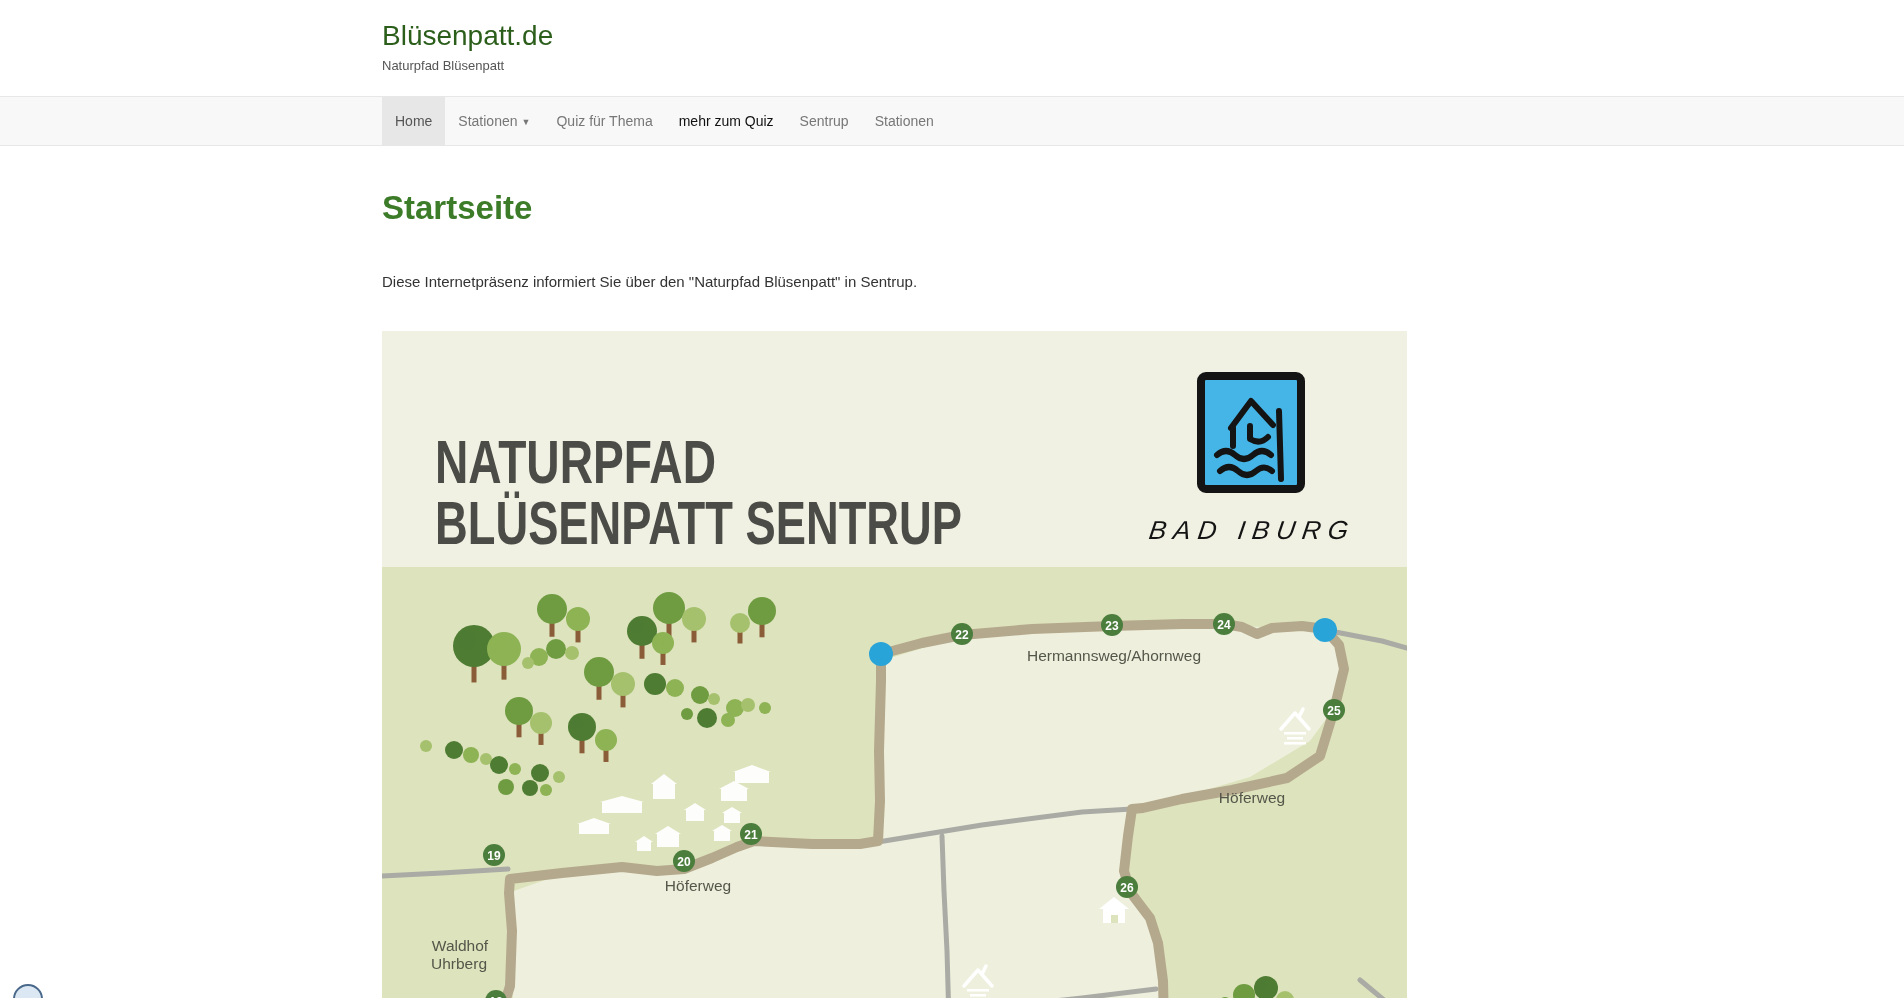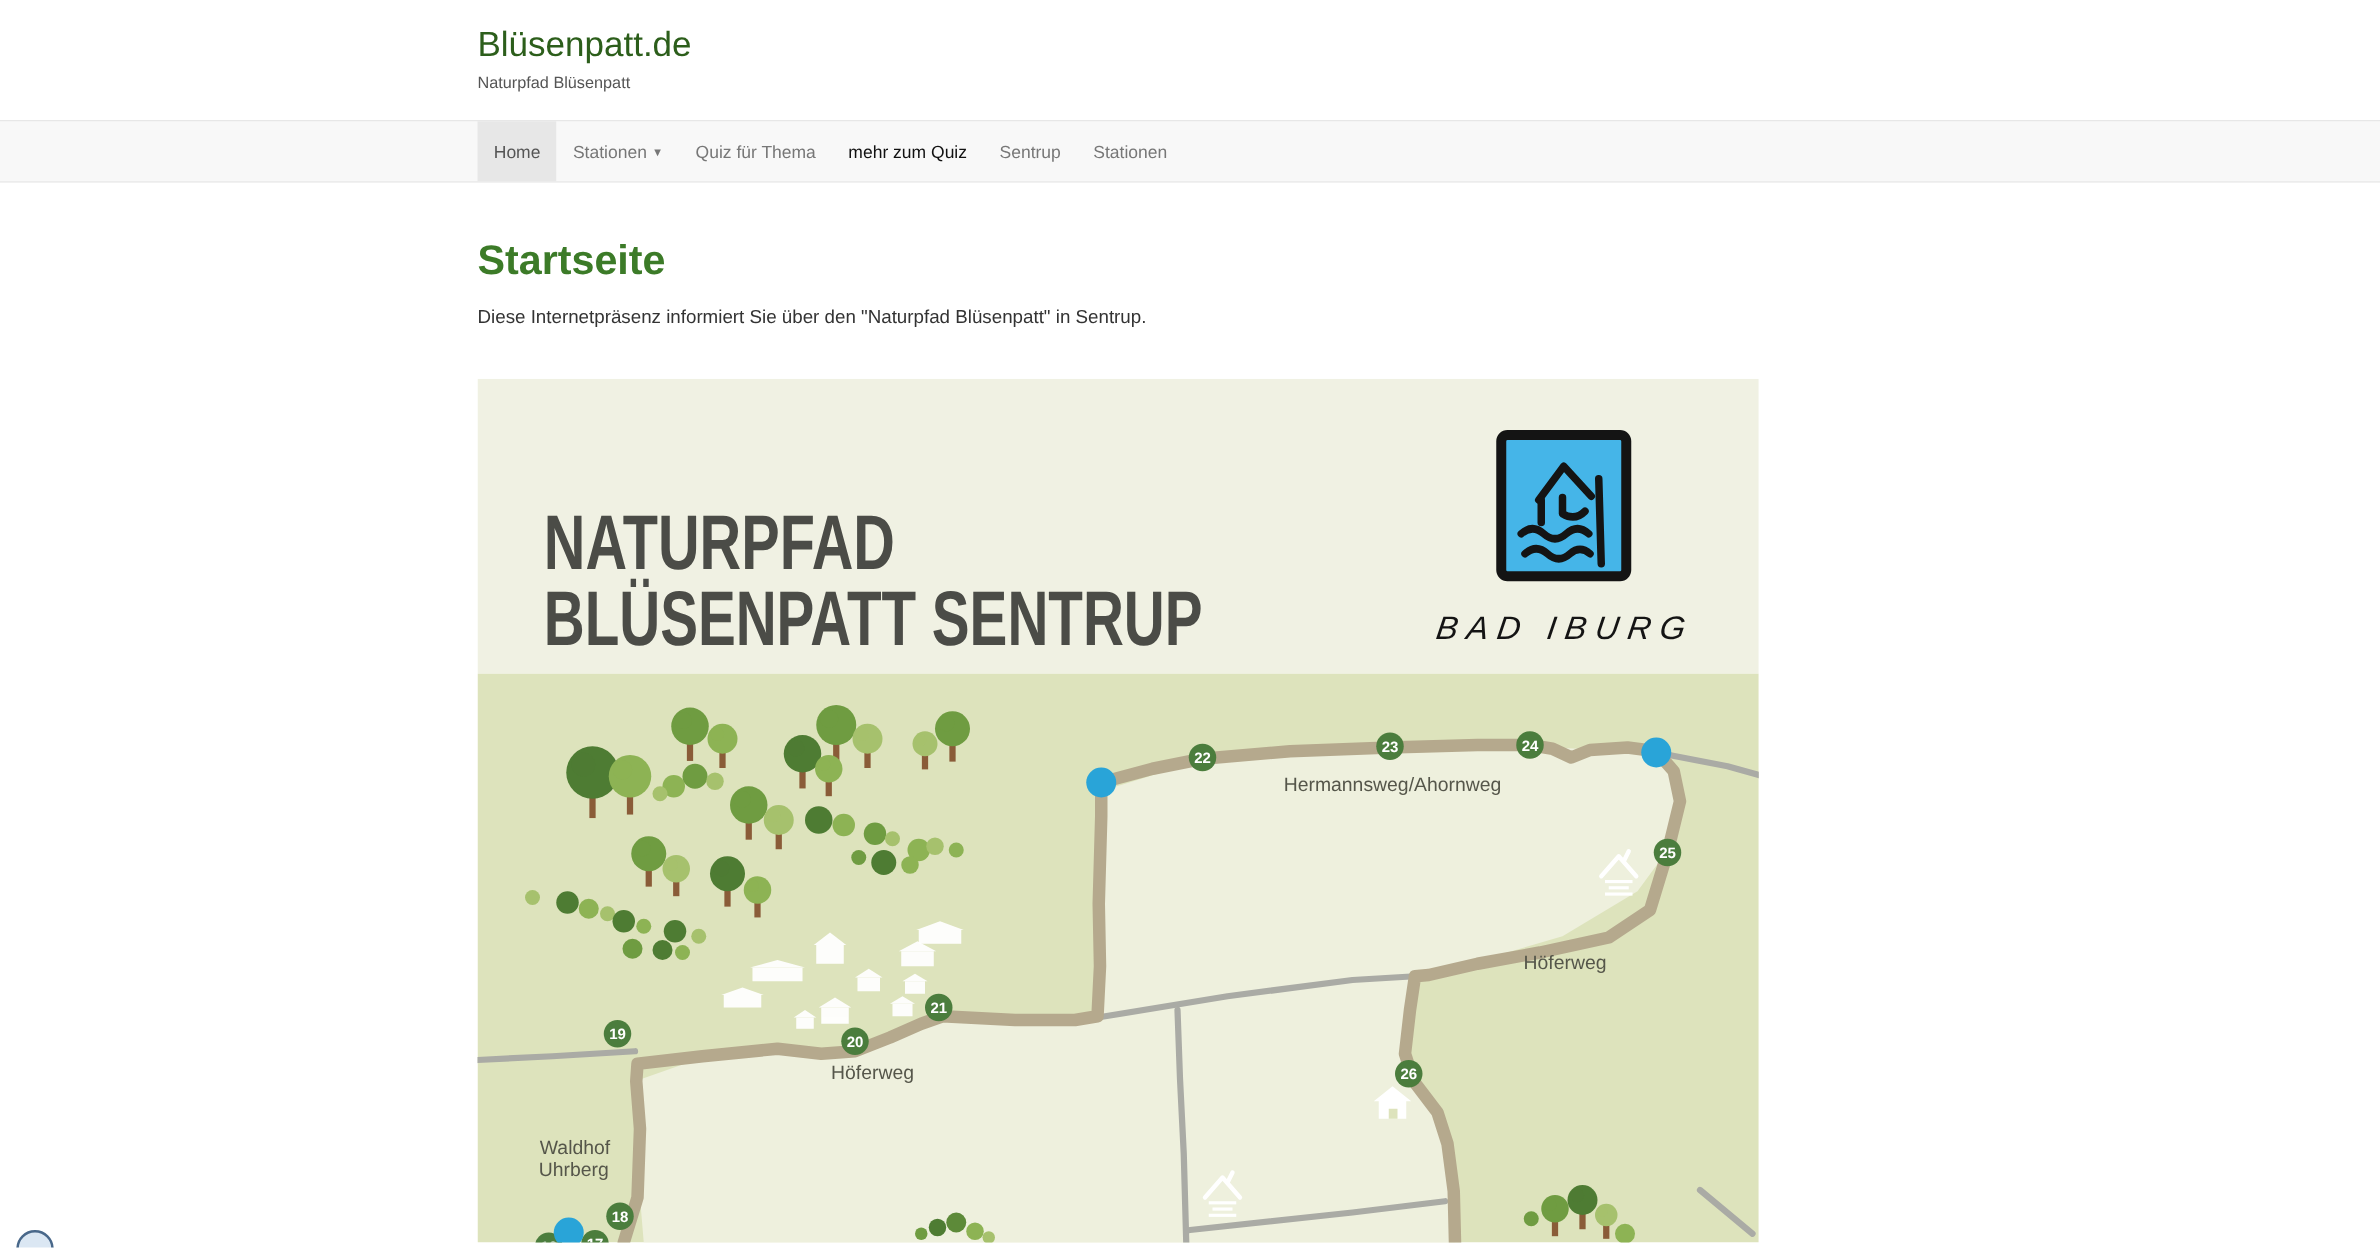--- a/index.html
+++ b/index.html
@@ -26,21 +26,21 @@
   .navbar a {
     display:block; height:48px; padding:15px 13px; font-size:14px; line-height:18px;
     color:#777; text-decoration:none; cursor:pointer;
   }
   .navbar li.active a { background:#e7e7e7; color:#555; }
   .navbar li.emphasis a { color:#111; }
   .caret-icon { display:inline-block; font-size:9px; vertical-align:middle; margin-left:4px; color:#777; }
 
   
   .page-title { color:#3c7b28; font-size:33px; font-weight:bold; margin:43px 0 0; }
-  .intro-text { font-size:15px; margin:18px 0 0; color:#333; }
+  .intro-text { font-size:15px; margin:46px 0 0; color:#333; }
   .map-wrap { margin-top:41px; width:1025px; height:691px; }
   svg text { font-family:"Liberation Sans", sans-serif; }
 
   
   .corner-widget {
     position:absolute; left:13px; top:984px; width:30px; height:30px;
     border-radius:50%; background:#dbe7f3; border:2px solid #49688a; cursor:pointer;
   }
 </style>
 </head>

